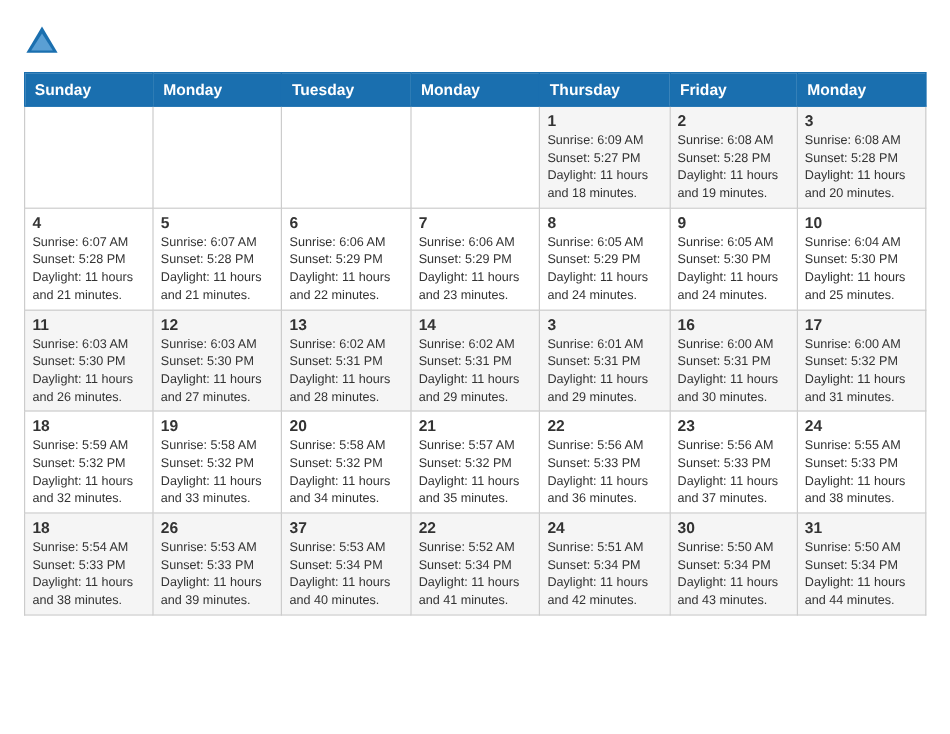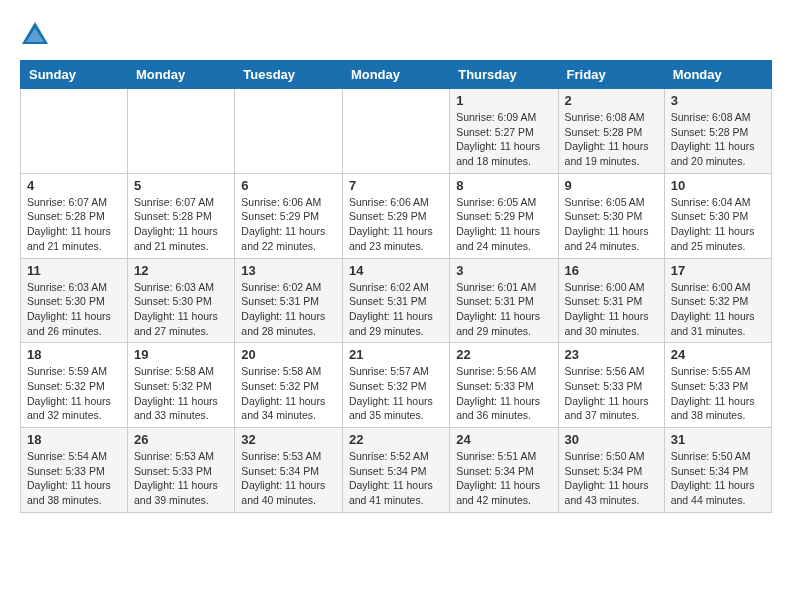--- a/index.html
+++ b/index.html
@@ -238,21 +238,21 @@
       <tr>
         <td>
           <span class="day-number">18</span>
           <div class="cell-content">Sunrise: 5:54 AM<br>Sunset: 5:33 PM<br>Daylight: 11 hours<br>and 38 minutes.</div>
         </td>
         <td>
           <span class="day-number">26</span>
           <div class="cell-content">Sunrise: 5:53 AM<br>Sunset: 5:33 PM<br>Daylight: 11 hours<br>and 39 minutes.</div>
         </td>
         <td>
-          <span class="day-number">32</span>
+          <span class="day-number">37</span>
           <div class="cell-content">Sunrise: 5:53 AM<br>Sunset: 5:34 PM<br>Daylight: 11 hours<br>and 40 minutes.</div>
         </td>
         <td>
           <span class="day-number">22</span>
           <div class="cell-content">Sunrise: 5:52 AM<br>Sunset: 5:34 PM<br>Daylight: 11 hours<br>and 41 minutes.</div>
         </td>
         <td>
           <span class="day-number">24</span>
           <div class="cell-content">Sunrise: 5:51 AM<br>Sunset: 5:34 PM<br>Daylight: 11 hours<br>and 42 minutes.</div>
         </td>

